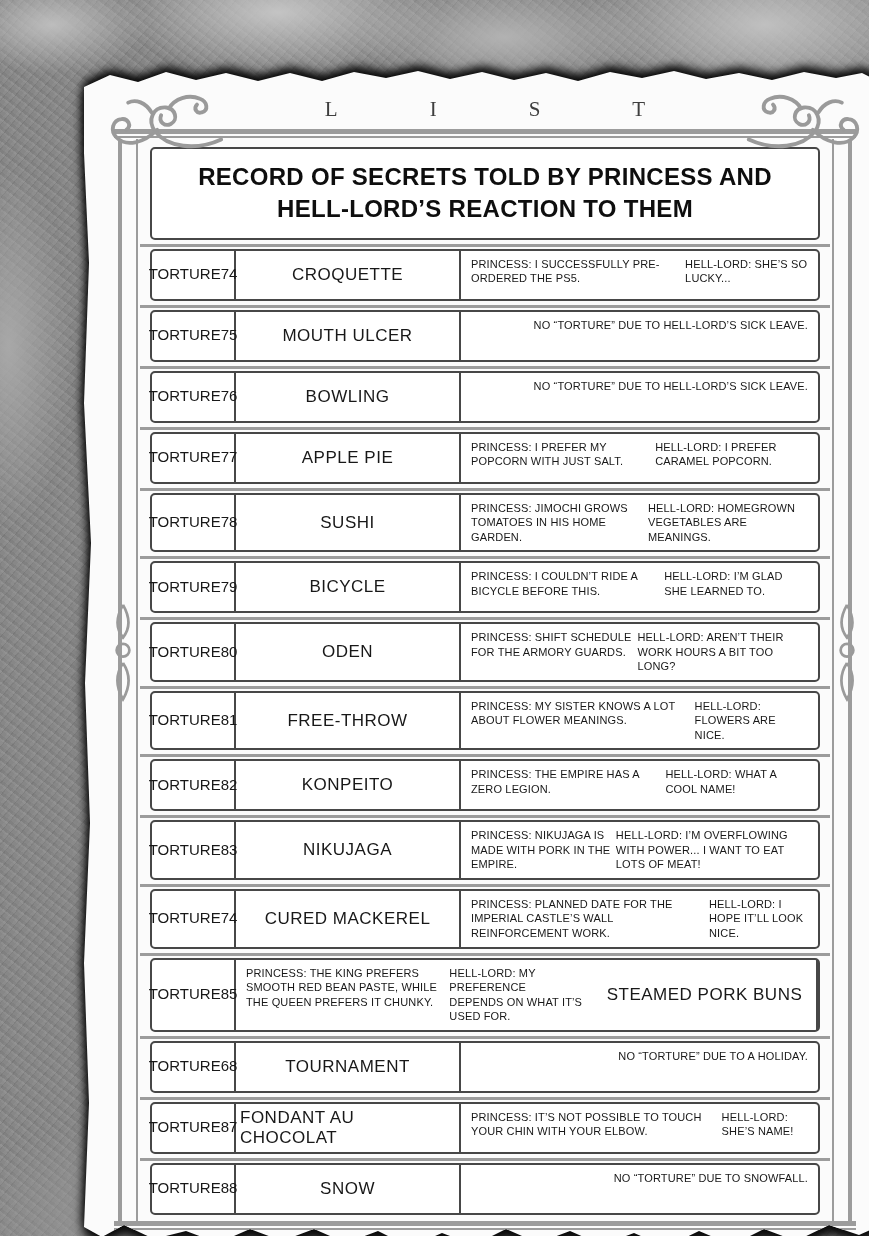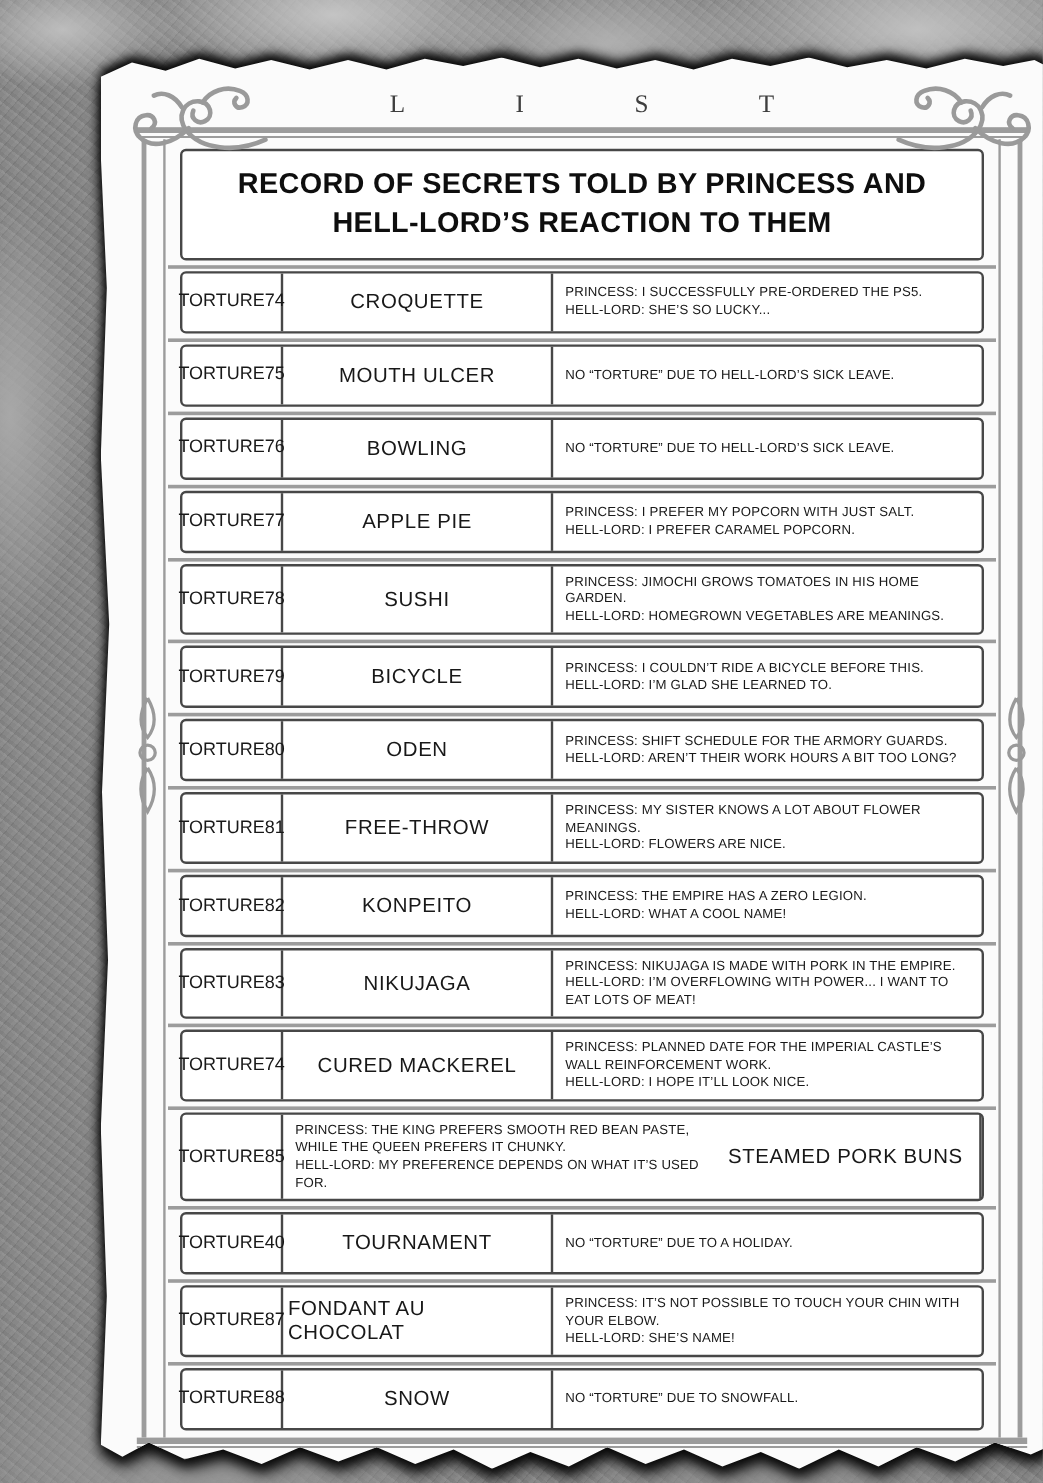--- a/index.html
+++ b/index.html
@@ -18,21 +18,21 @@
       radial-gradient(280px 140px at 75% 98%, #939393 0%, rgba(147,147,147,0) 70%),
       repeating-linear-gradient(37deg, rgba(255,255,255,0.05) 0 2px, rgba(0,0,0,0.05) 2px 5px, rgba(255,255,255,0) 5px 9px),
       repeating-linear-gradient(-49deg, rgba(0,0,0,0.06) 0 1px, rgba(255,255,255,0.04) 1px 4px, rgba(0,0,0,0) 4px 8px);
   }
   .paper{
     position:absolute;left:42px;top:28px;width:802px;height:1190px;
     background:#fbfbfb;
     clip-path:polygon(0px 24px,26px 12px,54px 19px,82px 9px,112px 17px,142px 10px,174px 18px,206px 10px,238px 18px,270px 9px,302px 15px,334px 8px,366px 16px,398px 9px,430px 17px,462px 10px,494px 18px,526px 9px,558px 15px,590px 8px,622px 16px,655px 10px,688px 17px,720px 9px,752px 15px,778px 10px,802px 22px,797px 140px,802px 300px,795px 470px,801px 640px,795px 820px,800px 980px,796px 1100px,802px 1160px,775px 1172px,745px 1162px,712px 1178px,680px 1166px,648px 1182px,615px 1168px,582px 1184px,550px 1170px,518px 1182px,486px 1168px,454px 1180px,422px 1166px,390px 1182px,358px 1170px,326px 1184px,294px 1168px,262px 1180px,230px 1166px,198px 1178px,166px 1166px,134px 1180px,102px 1168px,70px 1176px,40px 1162px,18px 1174px,0px 1164px,5px 1040px,0px 900px,6px 760px,1px 620px,7px 480px,0px 340px,5px 200px,0px 90px);
   }
   .paper-shadow{
-    position:absolute;left:42px;top:12px;width:802px;height:1190px;
+    position:absolute;left:42px;top:35px;width:802px;height:1190px;
     filter:drop-shadow(0 -5px 4px rgba(0,0,0,0.85)) drop-shadow(0 7px 5px rgba(0,0,0,0.9)) drop-shadow(5px 2px 6px rgba(25,25,25,0.55));
   }
   .paper-inner{position:absolute;inset:0;padding:22px 34px 0;box-sizing:border-box;}
 
   
   .masthead{position:relative;height:40px;margin-top:4px;}
   .list-label{
     text-align:center;font-family:"Liberation Serif",serif;font-size:21px;color:#3e3e3e;
     letter-spacing:92px;padding-left:92px;line-height:40px;
   }
@@ -63,21 +63,21 @@
     width:84px;flex:0 0 84px;border-right:2px solid var(--rowborder);
     display:flex;flex-direction:row;align-items:center;justify-content:center;
     font-size:15px;line-height:1.25;color:var(--ink);text-align:center;
   }
   .cell-name{
     width:225px;flex:0 0 225px;border-right:2px solid var(--rowborder);
     display:flex;align-items:center;justify-content:center;text-align:left;
     font-size:17px;letter-spacing:0.5px;color:var(--ink);padding:2px 4px;
   }
   .cell-desc{
-    flex:1 1 auto;display:flex;flex-direction:column;justify-content:center;
+    flex:1 1 auto;display:flex;flex-direction:row;justify-content:flex-end;
     padding:6px 10px;font-size:11px;line-height:1.32;letter-spacing:0.15px;color:var(--ink);
   }
 
   
   .side-orn{position:absolute;top:540px;width:24px;height:100px;color:#9a9a9a;z-index:3;}
   .so-left{left:27px;}
   .so-right{right:27px;}
 
   
   .footer{display:flex;align-items:center;justify-content:center;margin-top:4px;gap:10px;}
@@ -279,21 +279,21 @@
     <div class="cell cell-desc">
                   <div>PRINCESS: THE KING PREFERS SMOOTH RED BEAN PASTE, WHILE THE QUEEN PREFERS IT CHUNKY.</div>
                   <div>HELL-LORD: MY PREFERENCE DEPENDS ON WHAT IT’S USED FOR.</div>
                 </div>
     <div class="cell cell-name">STEAMED PORK BUNS</div>
   </div>
 
   <div class="box row">
     <div class="cell cell-num">
       <span class="torture-label">TORTURE</span>
-      <span class="torture-number">40</span>
+      <span class="torture-number">68</span>
     </div>
     <div class="cell cell-name">TOURNAMENT</div>
     <div class="cell cell-desc">
                   <div>NO “TORTURE” DUE TO A HOLIDAY.</div>
                 </div>
   </div>
 
   <div class="box row">
     <div class="cell cell-num">
       <span class="torture-label">TORTURE</span>

